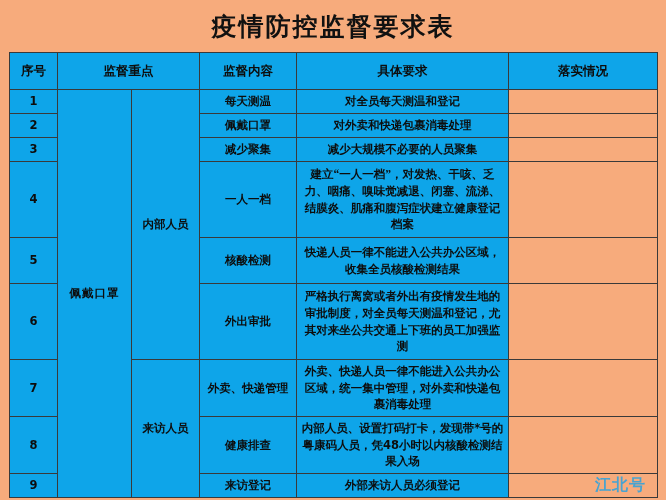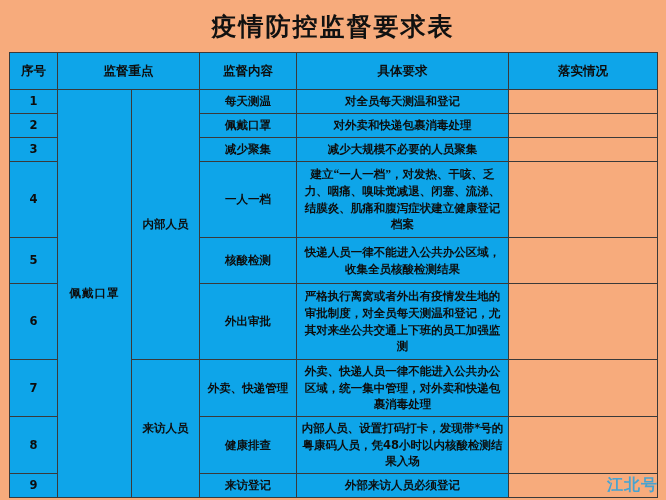--- a/index.html
+++ b/index.html
@@ -91,21 +91,21 @@
     background: #f7ab7c;
   }
   .col-idx { width: 48px; }
   .col-group { width: 74px; }
   .col-sub { width: 68px; }
   .col-item { width: 97px; }
   .col-detail { width: 212px; }
   .col-status { width: 149px; }
   .watermark {
     position: absolute;
-    right: 8px;
+    right: 20px;
     bottom: 4px;
     font-size: 16px;
     font-weight: bold;
     color: #3aa3d8;
     letter-spacing: 1px;
     opacity: 0.92;
     font-family: "DejaVu Sans", "Liberation Sans", sans-serif;
   }
 </style>
 </head>

